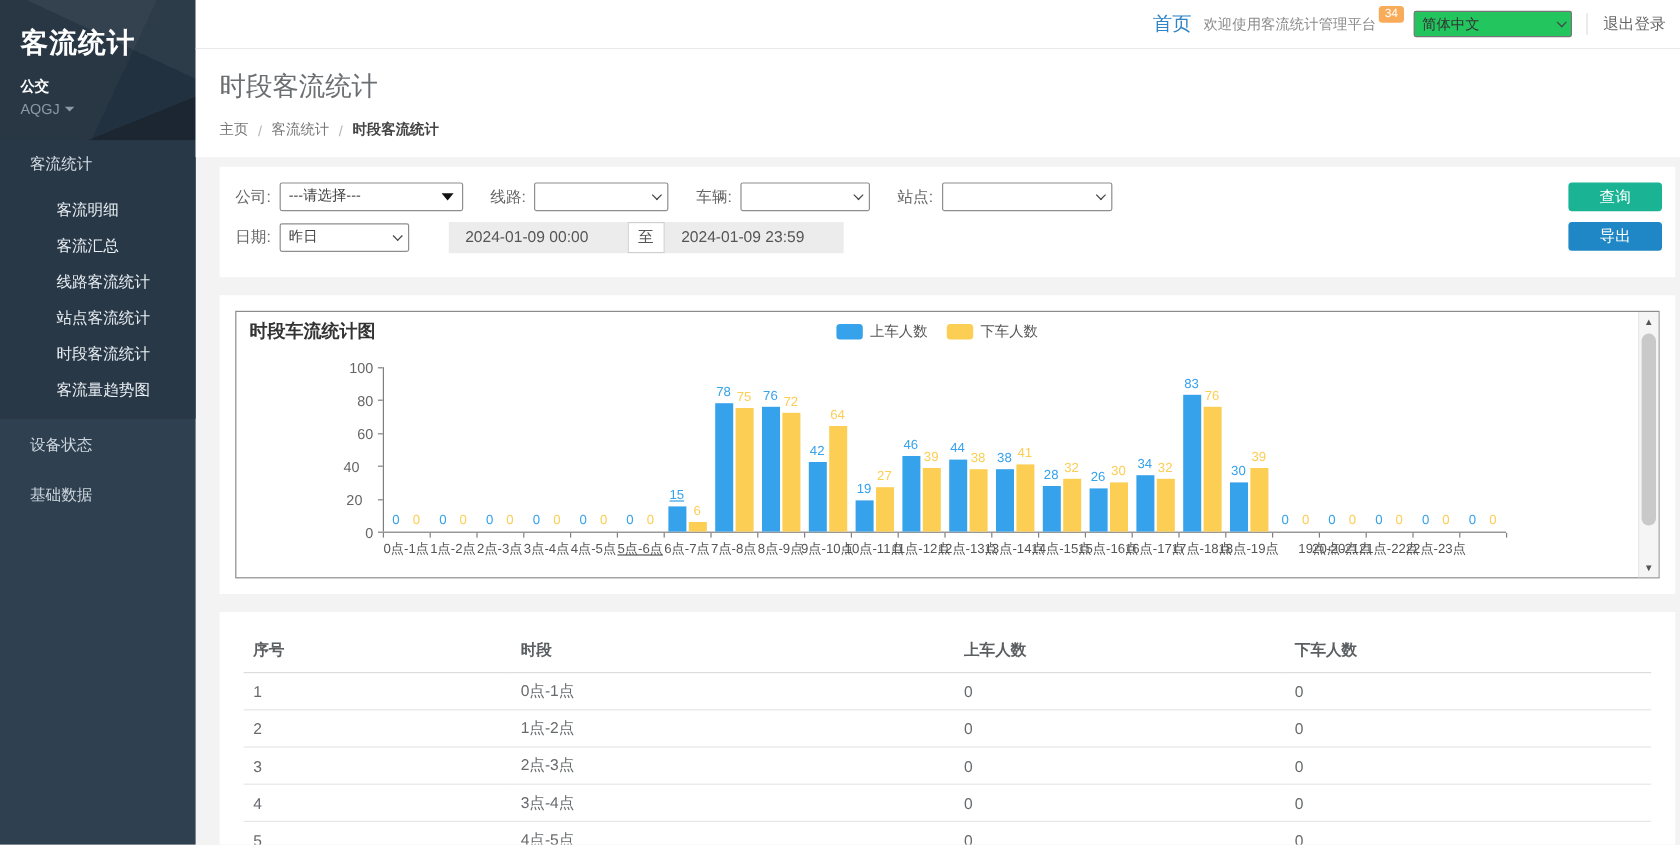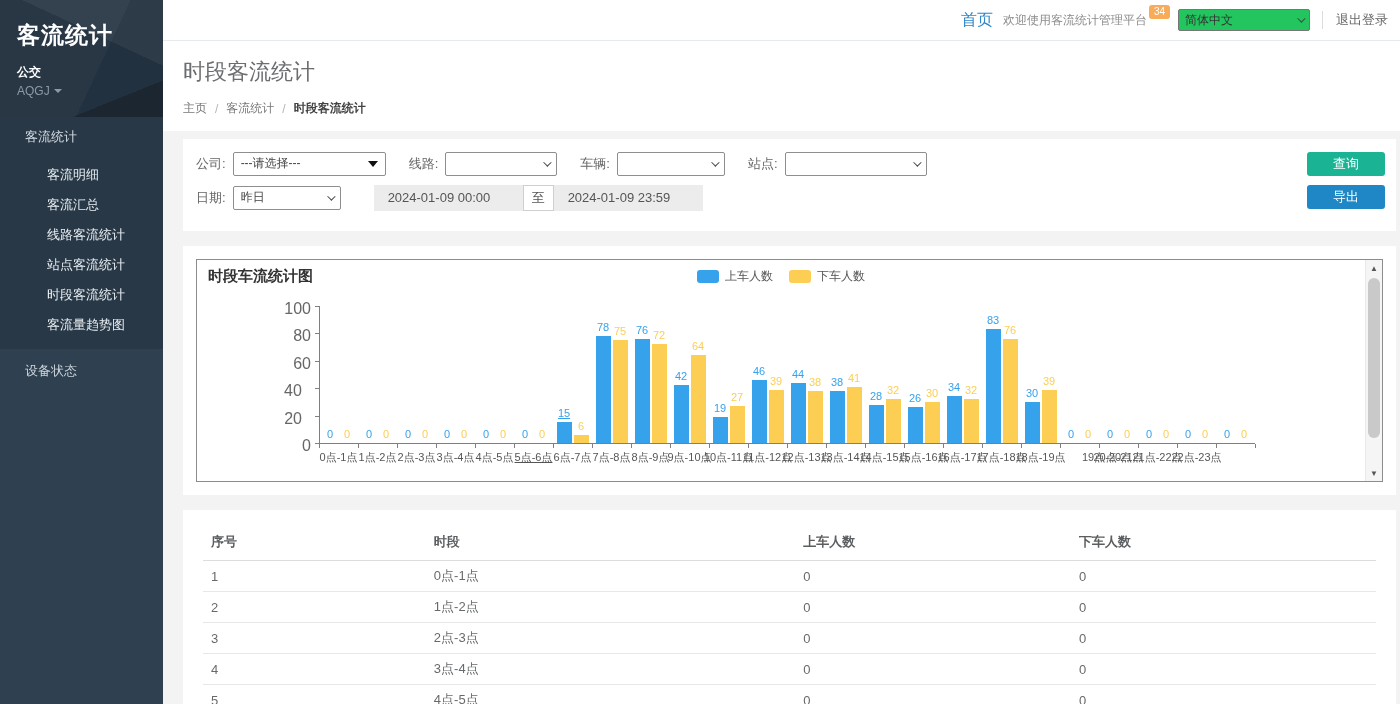--- a/index.html
+++ b/index.html
@@ -72,21 +72,21 @@
   
   .chart-panel { padding:13px; margin-bottom:15px; }
   .chart-box { position:relative; height:223px; border:1px solid #8c8c8c; background:#fff; }
   .chart-title { position:absolute; top:7px; left:11px; font-size:15px; font-weight:700; color:#333; z-index:3; }
   .legend { position:absolute; top:8px; left:0; right:17px; display:flex; justify-content:center; align-items:center; gap:16px; z-index:3; }
   .legend-item { display:flex; align-items:center; gap:6px; cursor:pointer; }
   .legend-swatch { width:22px; height:13px; border-radius:3px; }
   .legend-label { font-size:12px; color:#555; }
   .plot { position:absolute; left:0; top:0; right:17px; bottom:0; }
   .plot div { position:absolute; }
-  .ytick-label { font-size:16px; color:#666; text-align:right; width:36px; }
+  .ytick-label { font-size:12px; color:#666; text-align:right; width:36px; }
   .xtick-label { font-size:11px; color:#555; text-align:center; width:72px; white-space:nowrap; }
   .bar-val { font-size:11px; text-align:center; width:36px; }
   .axis-line { background:#7f7f7f; }
   .vscroll { position:absolute; top:0; right:0; bottom:0; width:17px; background:#f5f5f5; border-left:1px solid #e9e9e9; }
   .sb-arrow { position:absolute; left:0; right:0; height:16px; display:flex; align-items:center; justify-content:center; font-size:8px; color:#555; cursor:pointer; }
   .sb-arrow.up { top:0; } .sb-arrow.down { bottom:0; }
   .sb-thumb { position:absolute; left:2px; right:2px; top:18px; height:160px; background:#c9c9c9; border-radius:6px; cursor:pointer; }
 
   
   .table-panel { padding:14px 20px 20px; }
@@ -114,20 +114,21 @@
           <div class="nav-sub">
             <div class="nav-sub-item">客流明细</div>
             <div class="nav-sub-item">客流汇总</div>
             <div class="nav-sub-item">线路客流统计</div>
             <div class="nav-sub-item">站点客流统计</div>
             <div class="nav-sub-item">时段客流统计</div>
             <div class="nav-sub-item">客流量趋势图</div>
           </div>
         </div>
         <div class="nav-item nav-top">设备状态</div>
+        <div class="nav-item nav-top">基础数据</div>
       </nav>
   </aside>
 
   <div class="main">
 
     <header class="topbar">
       <a class="home-link">首页</a>
       <span class="welcome">欢迎使用客流统计管理平台</span>
       <span class="badge">34</span>
       <div class="fake-select lang-select">

